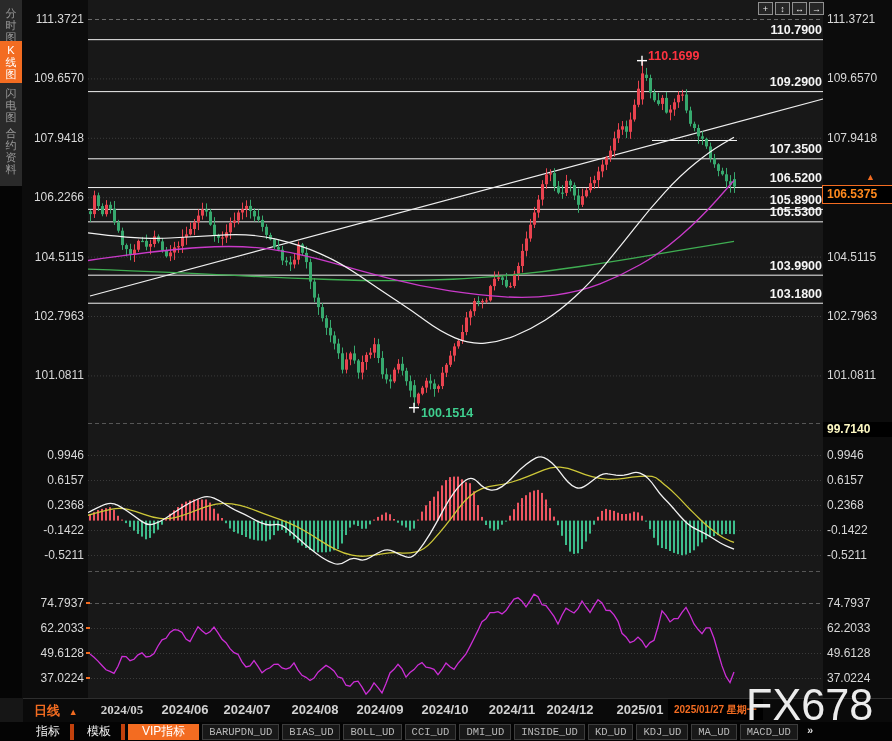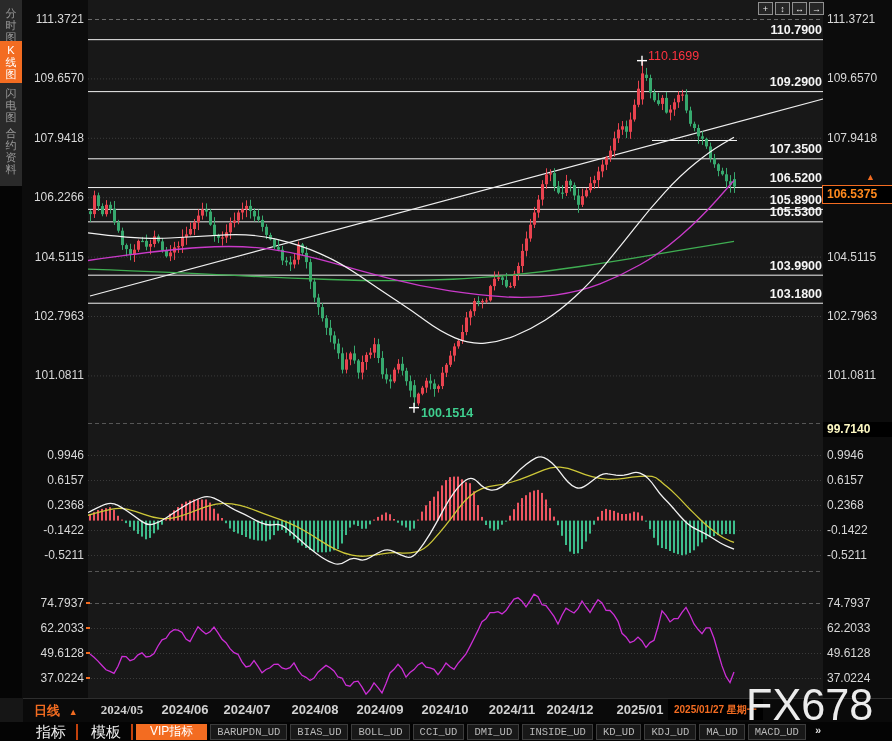--- a/index.html
+++ b/index.html
@@ -58,22 +58,22 @@
   #period-btn .tri{font-size:9px;margin-left:5px;}
   .date-label{position:absolute;top:3px;width:64px;text-align:center;color:#d2d2d2;
     font-weight:bold;font-size:13px;}
   #current-date{position:absolute;top:0px;height:21px;line-height:21px;background:#000;color:#f36c21;
     font-weight:bold;font-size:10px;padding:0 6px;z-index:6;}
   #tab-row{left:0;top:722px;width:892px;height:19px;background:#040404;z-index:5;display:flex;
     align-items:center;padding-left:26px;box-sizing:border-box;}
   .tab{height:16px;line-height:15px;margin-right:3px;padding:0 6px;color:#b8b8b8;cursor:pointer;
     font-size:10.5px;font-family:"Liberation Mono",monospace;background:#181818;
     border:1px solid #3c3c3c;box-sizing:border-box;white-space:nowrap;}
-  .tab.cn{font-family:"Liberation Sans",sans-serif;font-size:15px;color:#f0f0f0;background:transparent;
-    border:none;border-right:2px solid #c2410c;padding:0 10px;}
+  .tab.cn{font-family:"Liberation Sans",sans-serif;font-size:12px;color:#f0f0f0;background:transparent;
+    border:none;border-right:4px solid #c2410c;padding:0 10px;}
   .tab.vip{background:#f36c21;color:#fff;border:none;font-family:"Liberation Sans",sans-serif;
     font-size:12px;padding:0 14px;}
   .tab.more{background:transparent;border:none;color:#e0e0e0;font-weight:bold;}
 </style>
 </head>
 <body>
 
 <div id="app">
   <div class="abs" id="chart-bg"></div>
   <div class="abs" id="left-strip"></div>
@@ -647,21 +647,21 @@
     </div>
 
 
   <div class="abs" id="top-icons">
       <div class="tool-btn">+</div>
       <div class="tool-btn">↕</div>
       <div class="tool-btn">↔</div>
       <div class="tool-btn">→</div>
     </div>
 
-  <div class="abs" id="anno-high" style="position: absolute; left: 648px; top: 49px; z-index: 2; font-size: 12.5px; font-weight: normal; color: rgb(255, 51, 64);">110.1699</div>
+  <div class="abs" id="anno-high" style="position: absolute; left: 648px; top: 49px; z-index: 2; font-size: 12.5px; font-weight: bold; color: rgb(255, 51, 64);">110.1699</div>
   <div class="abs" id="anno-low" style="position: absolute; left: 421px; top: 406px; z-index: 2; font-size: 12.5px; font-weight: bold; color: rgb(63, 207, 143);">100.1514</div>
 
   <div class="badge" id="price-badge" style="top: 185.446px;">106.5375</div>
   <div class="abs" id="price-badge-arrow">▲</div>
   <div class="badge" id="macd-badge">99.7140</div>
 
 
   <div class="abs" id="watermark">FX678</div>
   <div class="wm-dash" style="left:758px;top:728px;"></div>
   <div class="wm-dash" style="left:824px;top:728px;"></div>

